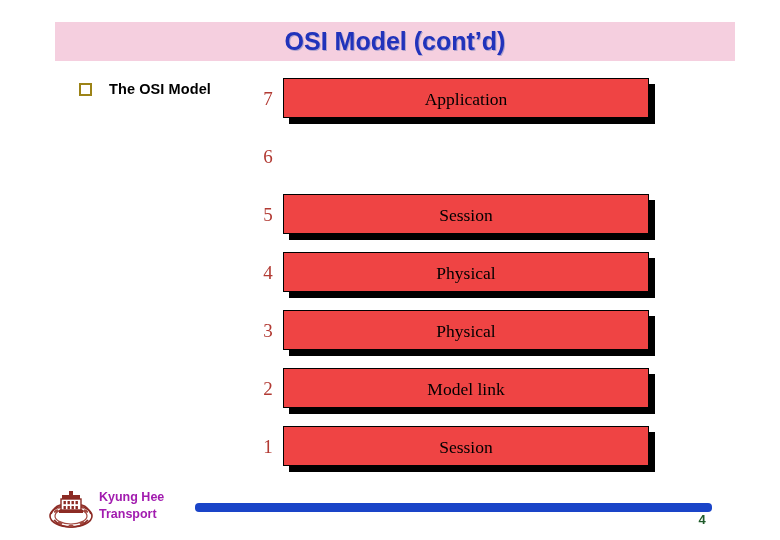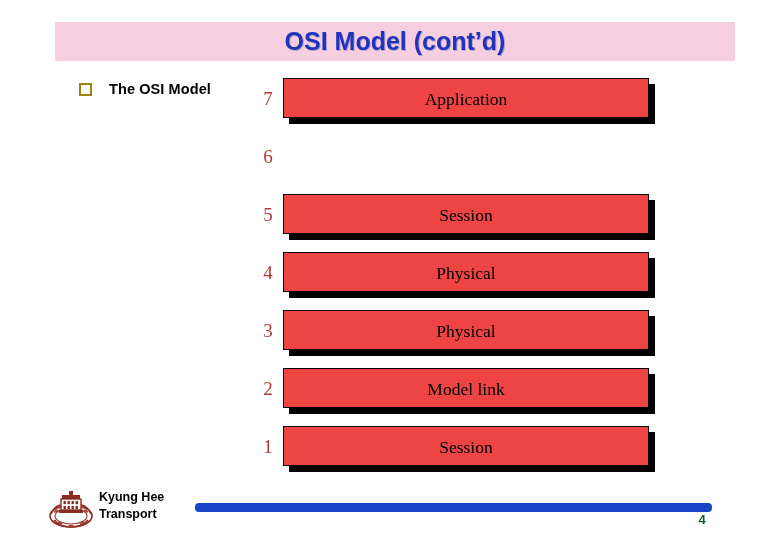--- a/index.html
+++ b/index.html
@@ -137,21 +137,21 @@
   }
   #footer-org {
     position: absolute;
     left: 99px;
     top: 489px;
     width: 110px;
     font-family: "Liberation Sans", sans-serif;
     font-weight: bold;
     font-size: 12.5px;
     line-height: 17px;
-    color: #000000;
+    color: #a21caf;
   }
   #footer-rule {
     position: absolute;
     left: 195px;
     top: 503px;
     width: 517px;
     height: 9px;
     background: #1a44c8;
     border-radius: 4px;
   }

